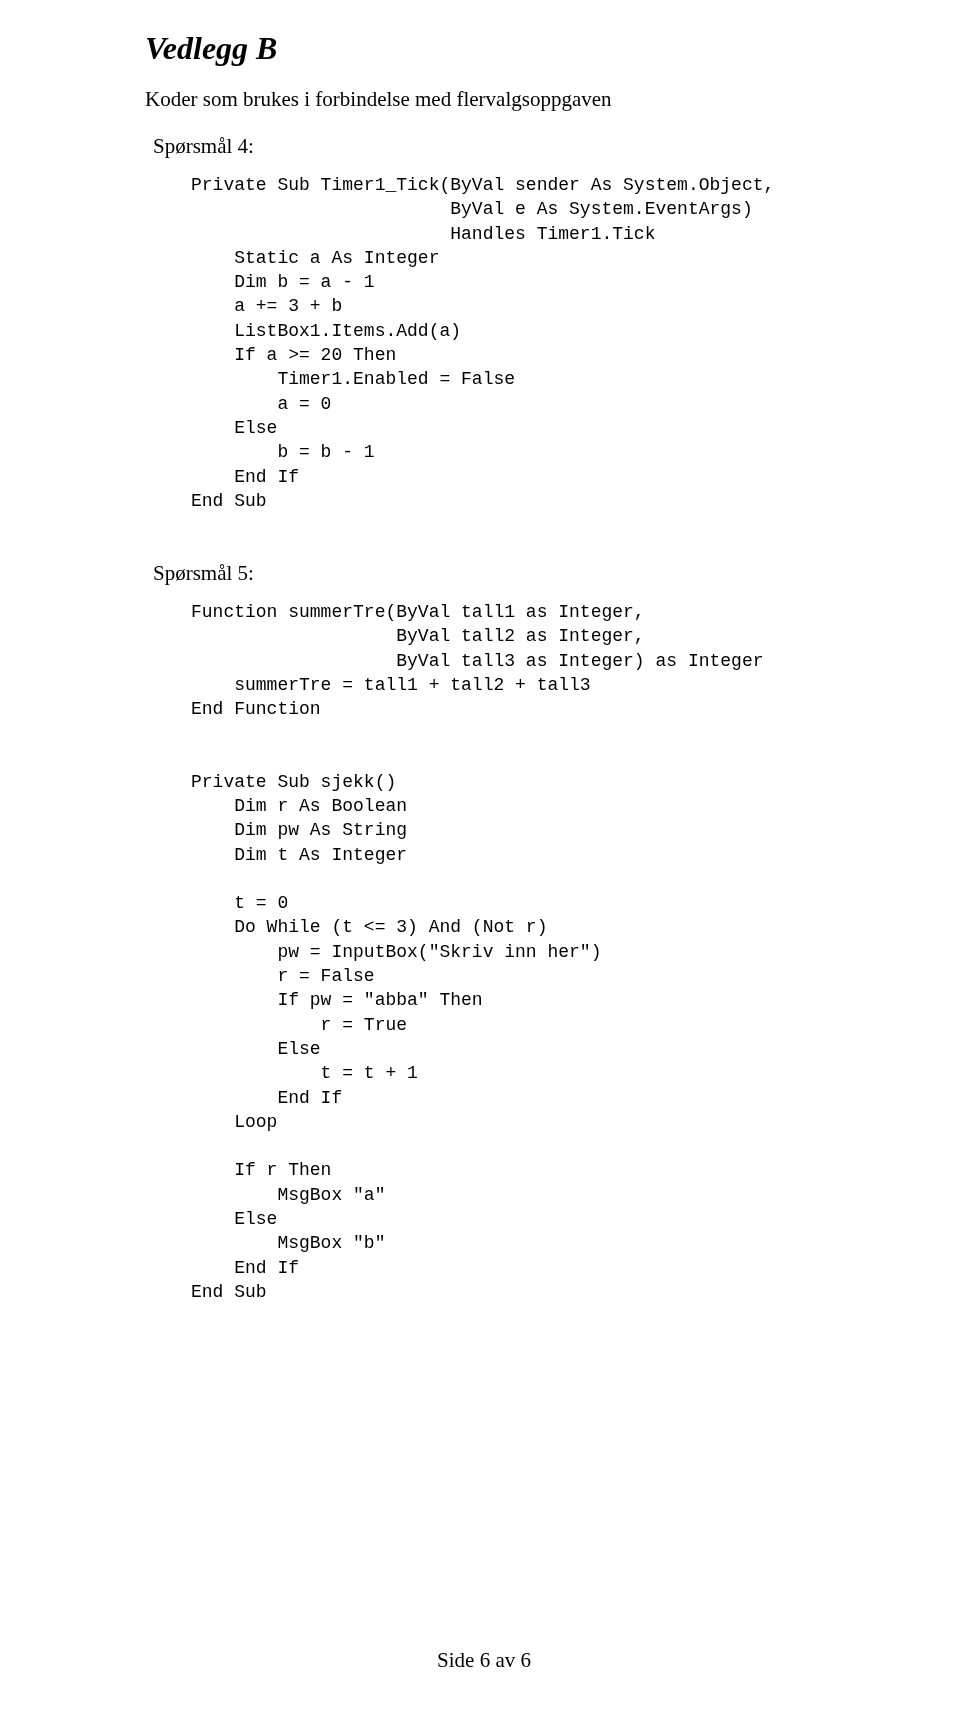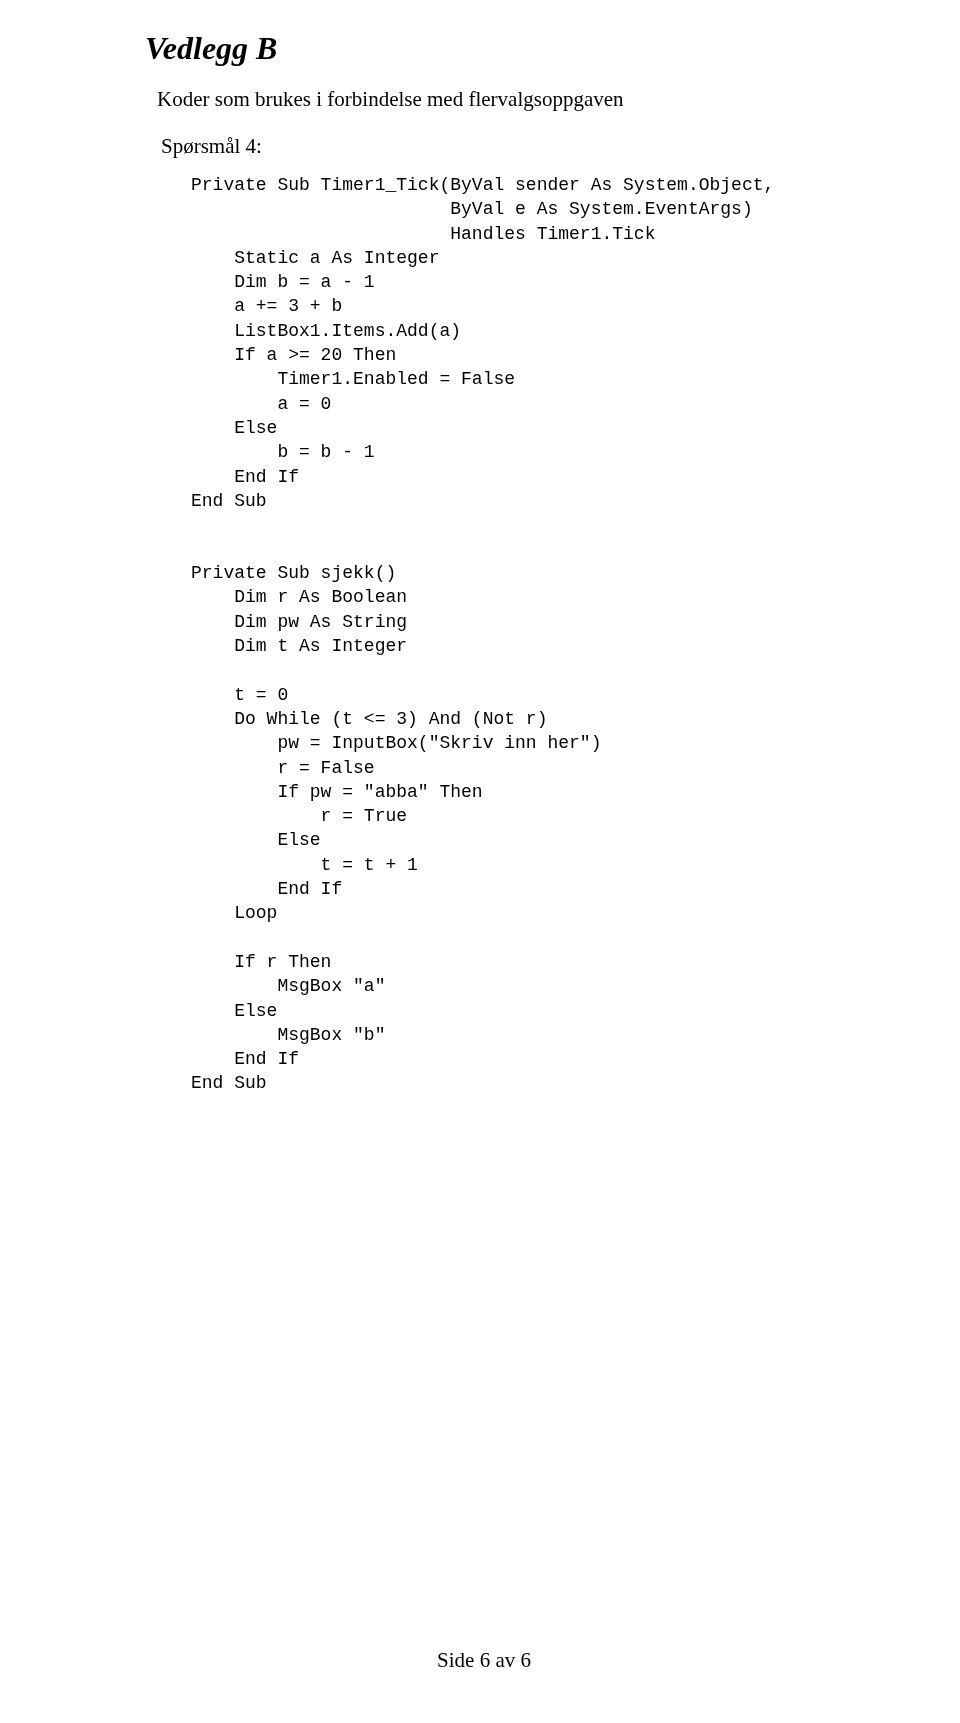--- a/index.html
+++ b/index.html
@@ -22,25 +22,25 @@
     position: relative;
   }
   .attachment-title {
     font-size: 32px;
     font-weight: bold;
     font-style: italic;
     margin: 0 0 20px 0;
   }
   .intro {
     font-size: 21px;
-    margin: 0 0 22px 12px;
+    margin: 0 0 22px 0;
   }
   .question-label {
     font-size: 21px;
-    margin: 0 0 14px 16px;
+    margin: 0 0 14px 8px;
   }
   .code-block {
     font-family: "Courier New", Courier, monospace;
     font-size: 18px;
     line-height: 1.35;
     white-space: pre;
     margin: 0;
   }
   .section {
     margin-bottom: 48px;
@@ -81,20 +81,30 @@
     If a &gt;= 20 Then
         Timer1.Enabled = False
         a = 0
     Else
         b = b - 1
     End If
 End Sub</pre>
     </div>
   </div>
 
+  <div class="section5">
+    <p class="question-label">Spørsmål 5:</p>
+    <div class="code-indent">
+      <pre class="code-block">Function summerTre(ByVal tall1 as Integer,
+                   ByVal tall2 as Integer,
+                   ByVal tall3 as Integer) as Integer
+    summerTre = tall1 + tall2 + tall3
+End Function</pre>
+    </div>
+  </div>
 
   <div class="section6">
     <div class="code-indent">
       <pre class="code-block">Private Sub sjekk()
     Dim r As Boolean
     Dim pw As String
     Dim t As Integer
 
     t = 0
     Do While (t &lt;= 3) And (Not r)

